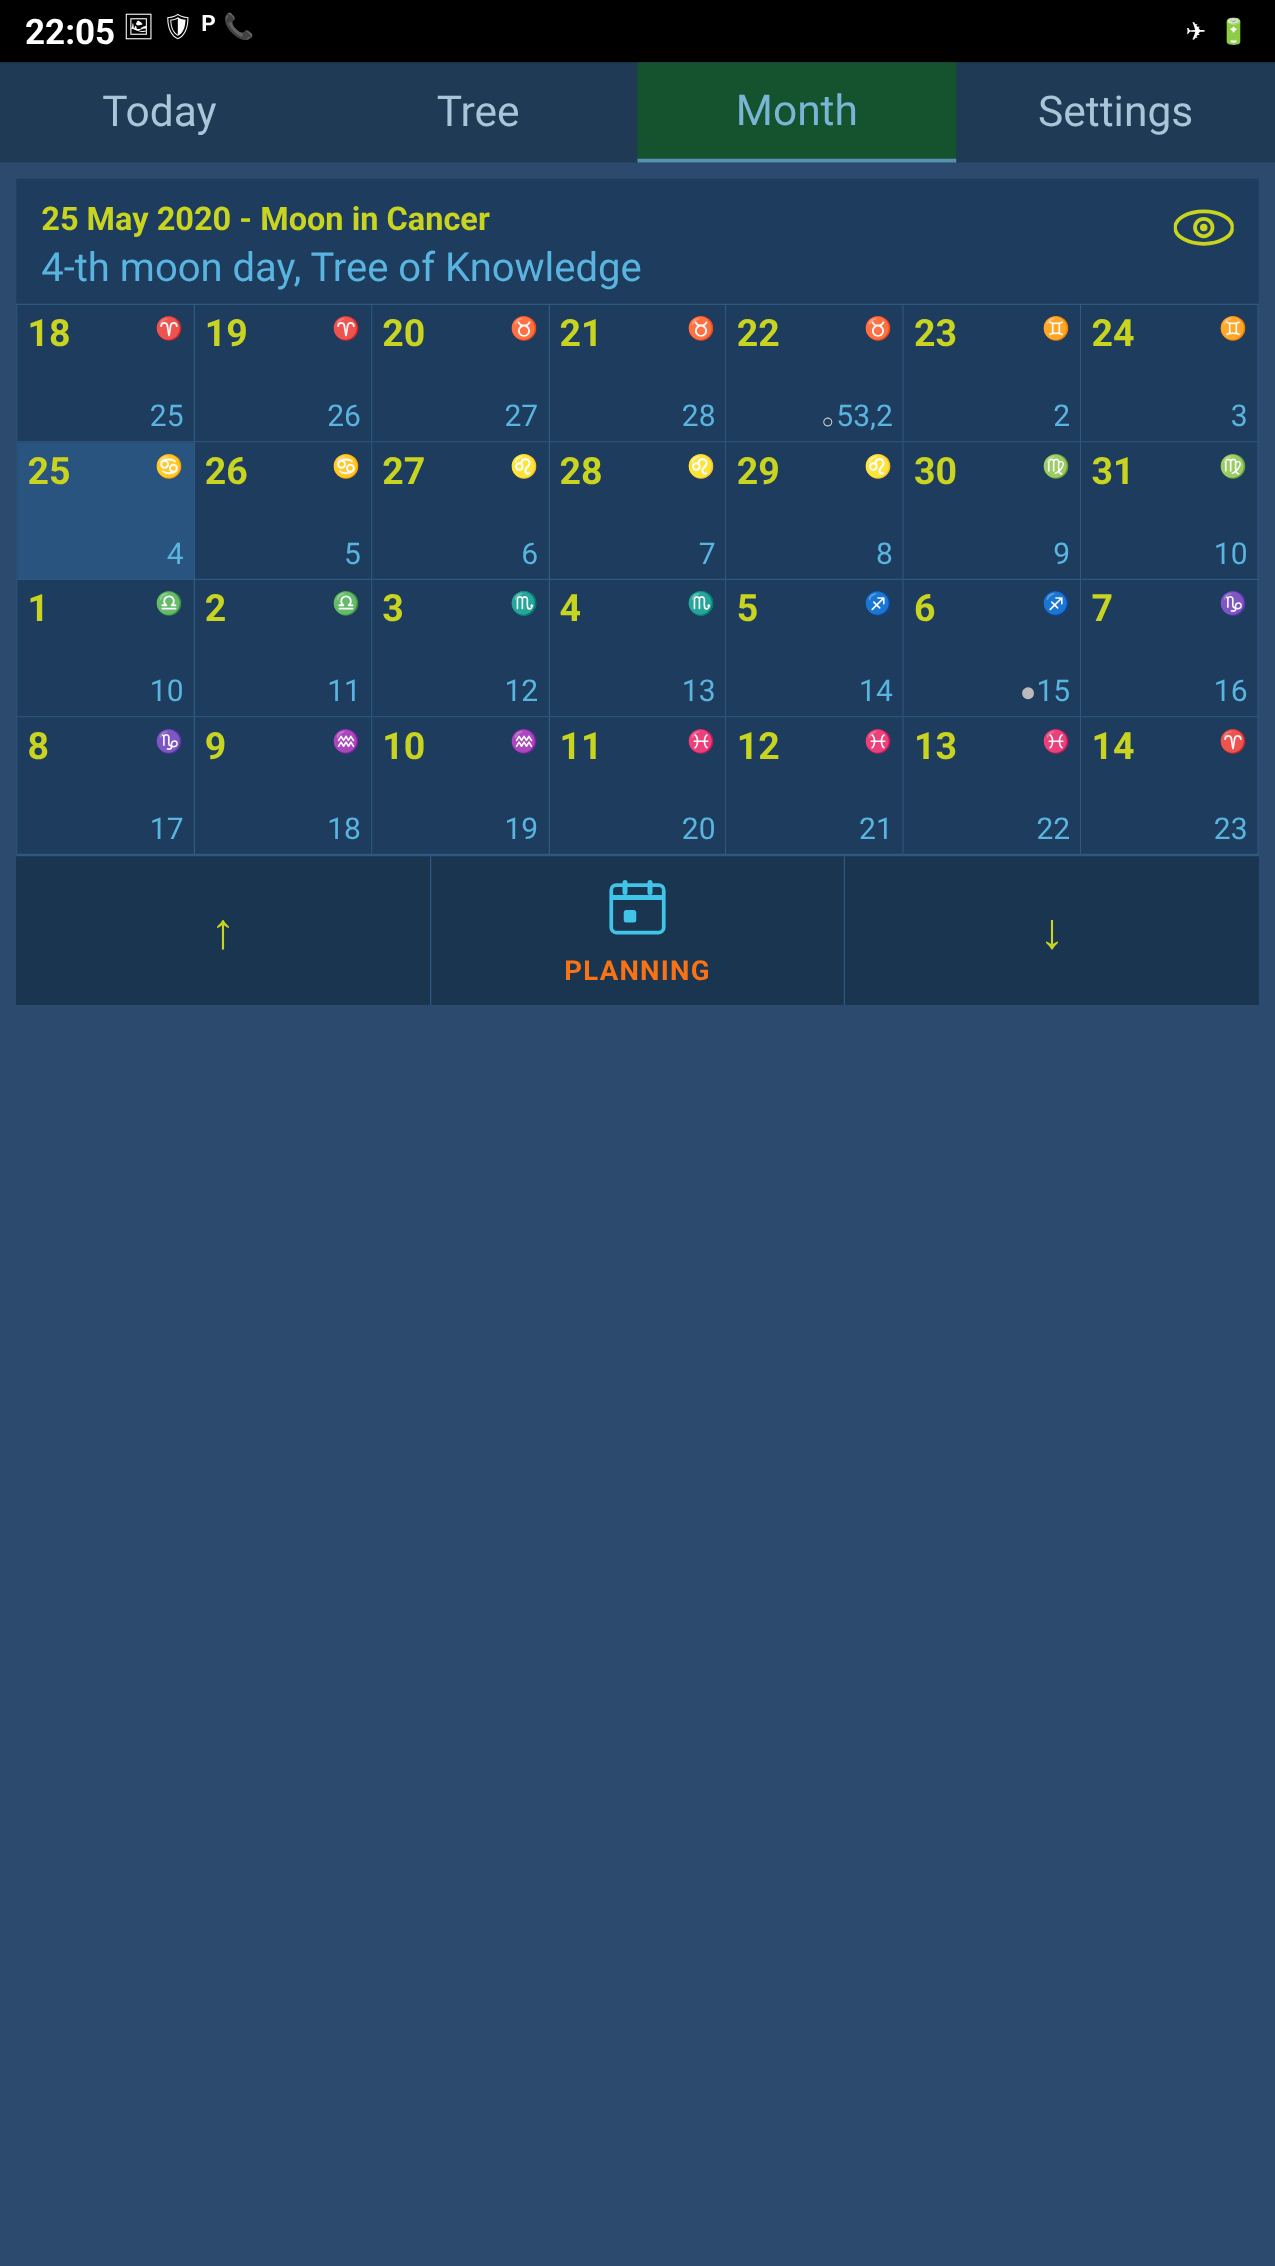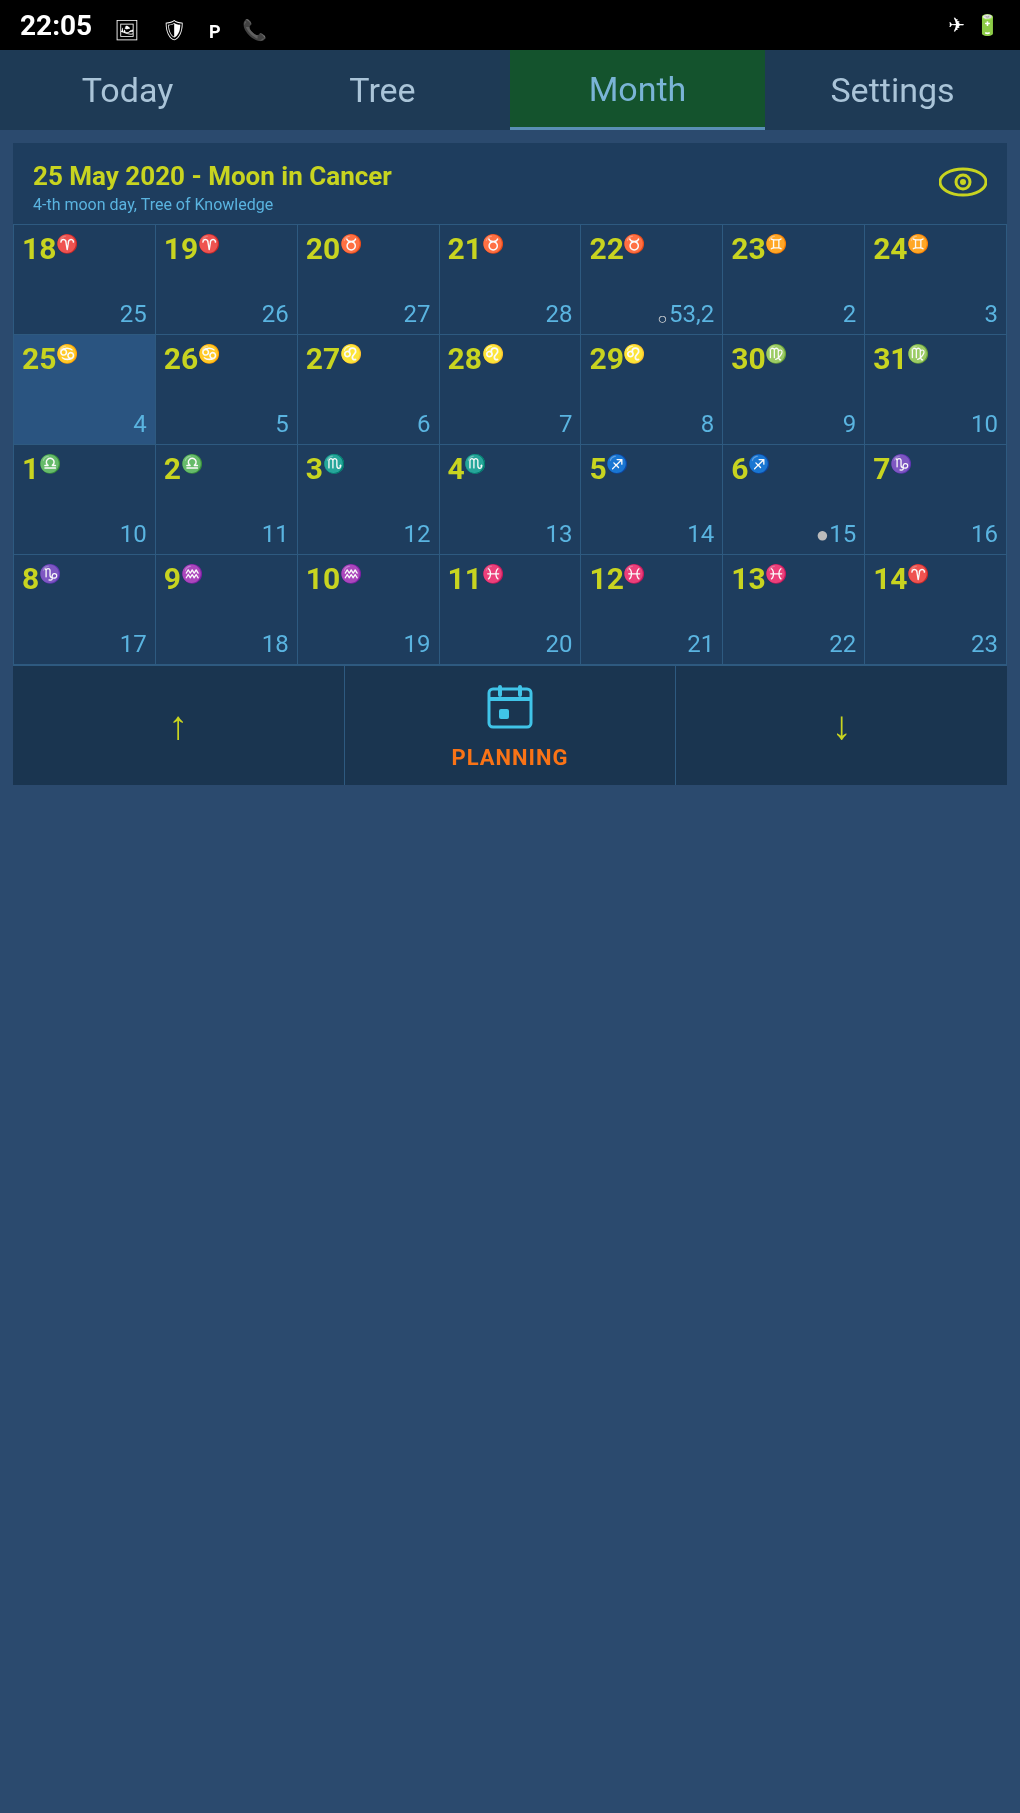--- a/index.html
+++ b/index.html
@@ -15,22 +15,22 @@
     .status-bar {
       background: #000;
       height: 50px;
       display: flex;
       align-items: center;
       justify-content: space-between;
       padding: 0 20px;
     }
     .status-bar-left {
       display: flex;
-      align-items: flex-end;
-      gap: 22px;
+      align-items: flex-start;
+      gap: 6px;
     }
     .status-time {
       font-size: 28px;
       font-weight: bold;
       color: #fff;
     }
     .status-icon {
       color: #fff;
       font-size: 20px;
     }
@@ -73,21 +73,21 @@
       display: flex;
       justify-content: space-between;
       align-items: flex-start;
     }
     .header-date {
       font-size: 26px;
       font-weight: bold;
       color: #c8d420;
     }
     .header-moonday {
-      font-size: 16px;
+      font-size: 32px;
       color: #5ab4e0;
       margin-top: 4px;
     }
     .eye-icon {
       color: #c8d420;
       font-size: 36px;
       margin-top: 4px;
     }
 
     
@@ -97,21 +97,21 @@
       border-top: 1px solid #2e5a80;
       border-left: 1px solid #2e5a80;
       margin: 0 0 0 0;
     }
     .cal-cell {
       border-right: 1px solid #2e5a80;
       border-bottom: 1px solid #2e5a80;
       padding: 6px 8px;
       min-height: 110px;
       display: flex;
-      flex-direction: row;
+      flex-direction: column;
       justify-content: space-between;
       position: relative;
       background: #1e3d5e;
     }
     .cal-cell.selected {
       background: #2a5480;
     }
     .cal-cell-top {
       display: flex;
       justify-content: space-between;

